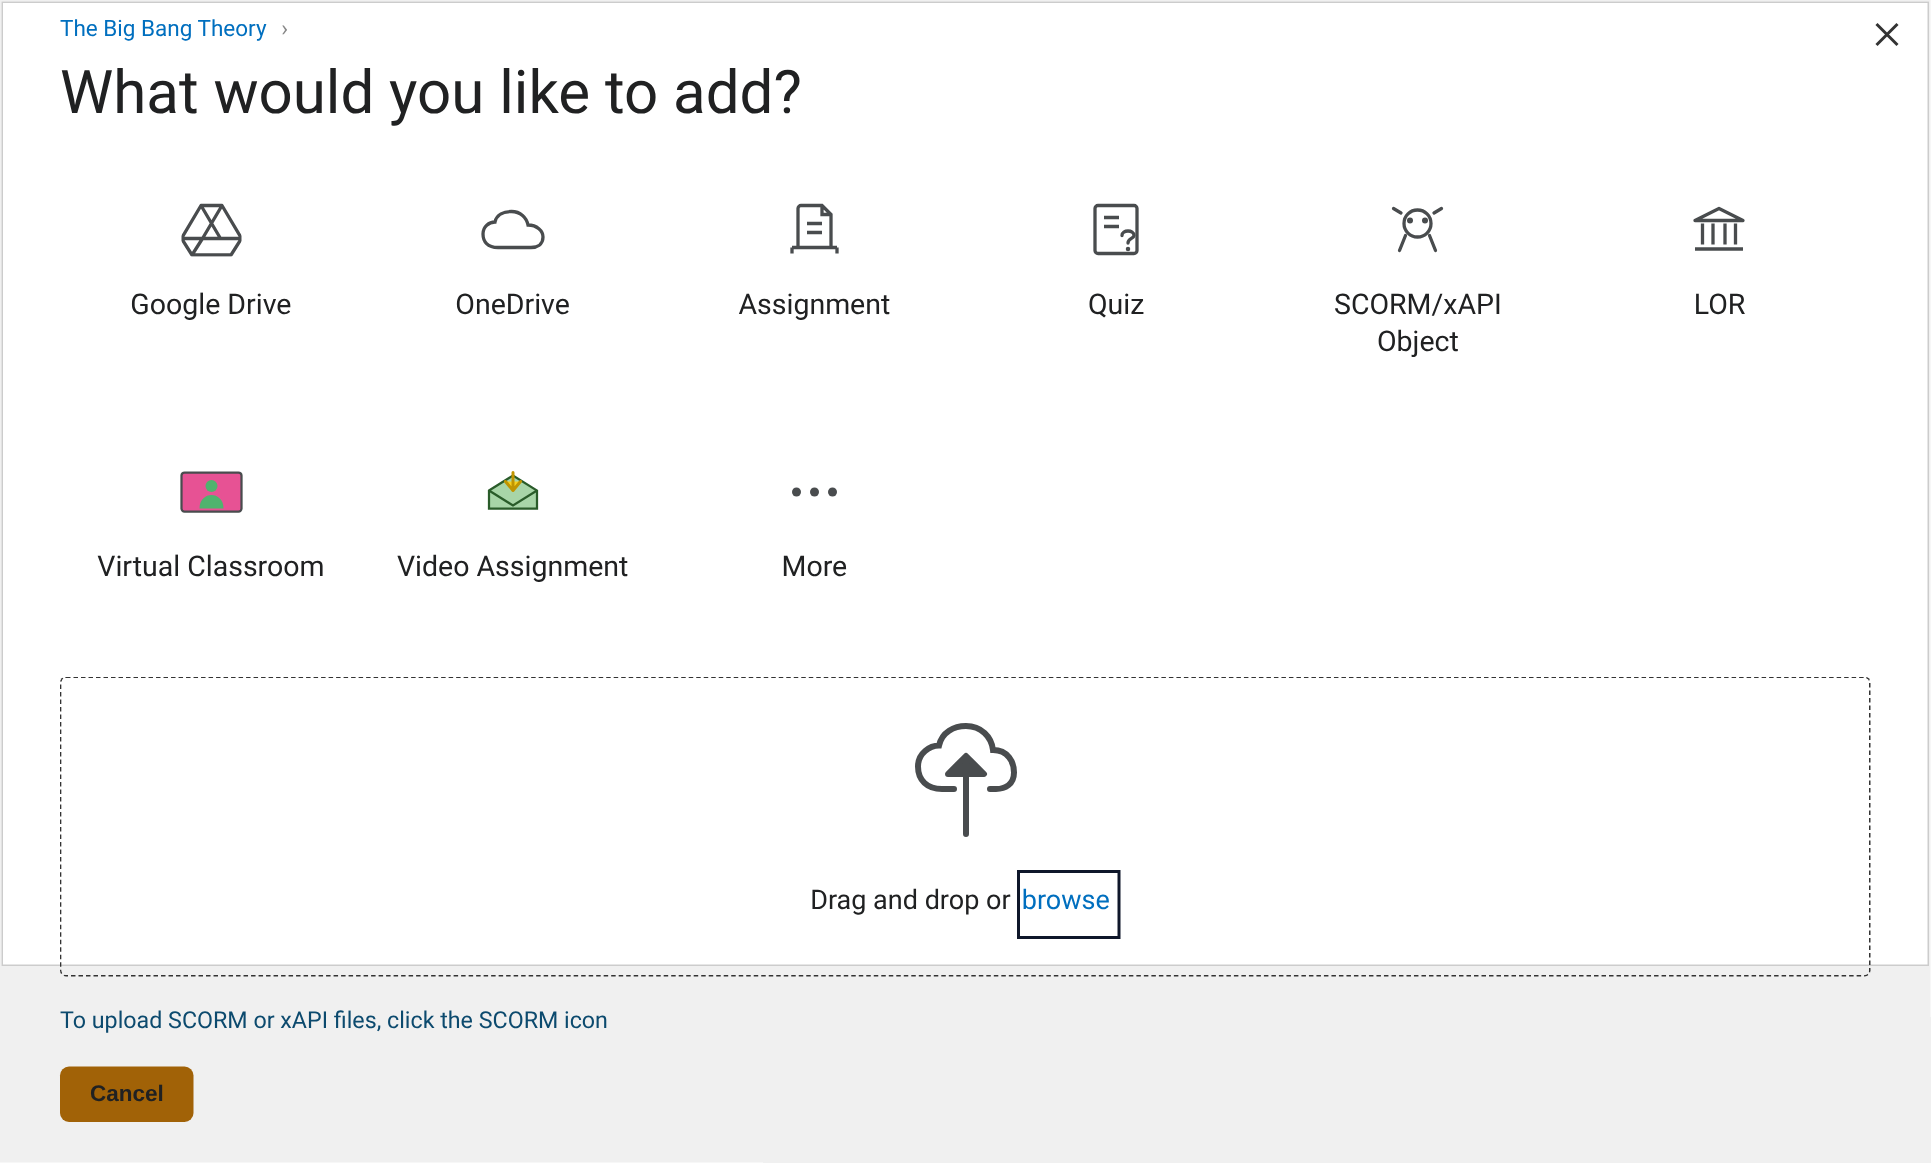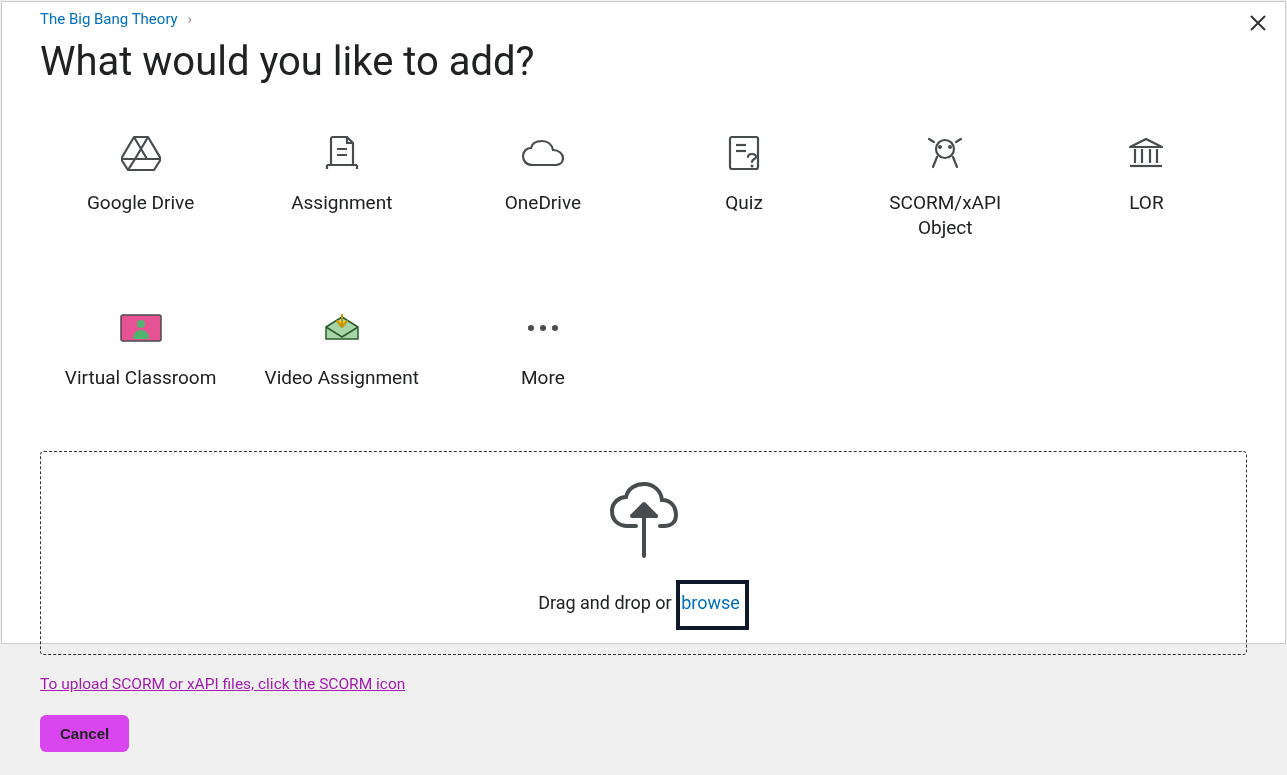--- a/index.html
+++ b/index.html
@@ -88,35 +88,34 @@
   }
   .dropzone-icon {
     margin-bottom: 16px;
   }
   .dropzone-text {
     font-size: 18px;
     color: #202122;
   }
   .browse-link {
     color: #006fbf;
-    border: 4px solid #0f172a;
+    border: 2px solid #0f172a;
     padding: 8px 5px 13px 1px;
     display: inline-block;
   }
   .hint-text {
     font-size: 15.5px;
-    color: #a21caf;
+    color: #0c4a6e;
     padding: 4px 38px 0 38px;
-    text-decoration: underline;
   }
   .footer {
     padding: 22px 38px;
   }
   .cancel-btn {
-    background: #d946ef;
+    background: #a16207;
     border: none;
     border-radius: 6px;
     padding: 10px 20px;
     font-size: 15px;
     font-weight: 600;
     color: #202122;
     cursor: pointer;
   }
 </style>
 </head>
@@ -145,34 +144,34 @@
       <div class="option-icon">
         <svg width="40" height="36" viewBox="0 0 40 36">
             <path d="M13 2 L27 2 L40 24 L33 35 L7 35 L0 24 Z M13 2 L26 24 L40 24 M27 2 L14 24 L7 35 M0 24 L26 24" fill="none" stroke="#494c4e" stroke-width="2.2" stroke-linejoin="round"></path>
           </svg>
       </div>
       <div class="option-label">Google Drive</div>
     </div>
 
     <div class="option">
       <div class="option-icon">
+        <svg width="44" height="28" viewBox="0 0 44 28">
+            <path d="M12 26 C5 26 2 22 2 17 C2 12 6 9 10 9 C11 4 16 2 21 2 C27 2 31 6 32 11 C38 11 42 15 42 19 C42 24 38 26 34 26 Z" fill="none" stroke="#494c4e" stroke-width="2.2"></path>
+          </svg>
+      </div>
+      <div class="option-label">OneDrive</div>
+    </div>
+
+    <div class="option">
+      <div class="option-icon">
         <svg width="34" height="36" viewBox="0 0 34 36">
             <path d="M6 30 L6 4 C6 3 7 2 8 2 L22 2 L28 8 L28 30 M22 2 L22 8 L28 8 M2 30 L32 30 M2 30 L2 34 M32 30 L32 34 M12 14 L22 14 M12 20 L22 20" fill="none" stroke="#494c4e" stroke-width="2.2"></path>
           </svg>
       </div>
       <div class="option-label">Assignment</div>
-    </div>
-
-    <div class="option">
-      <div class="option-icon">
-        <svg width="44" height="28" viewBox="0 0 44 28">
-            <path d="M12 26 C5 26 2 22 2 17 C2 12 6 9 10 9 C11 4 16 2 21 2 C27 2 31 6 32 11 C38 11 42 15 42 19 C42 24 38 26 34 26 Z" fill="none" stroke="#494c4e" stroke-width="2.2"></path>
-          </svg>
-      </div>
-      <div class="option-label">OneDrive</div>
     </div>
 
 
     <div class="option">
       <div class="option-icon">
         <svg width="32" height="36" viewBox="0 0 32 36">
             <rect x="2" y="2" width="28" height="32" rx="2" fill="none" stroke="#494c4e" stroke-width="2.2"></rect>
             <line x1="8" y1="10" x2="18" y2="10" stroke="#494c4e" stroke-width="2.2"></line>
             <line x1="8" y1="16" x2="18" y2="16" stroke="#494c4e" stroke-width="2.2"></line>
             <path d="M20 22 C20 20 22 19 24 19 C26 19 28 20 28 22 C28 24 24 24 24 27" fill="none" stroke="#494c4e" stroke-width="2.2" stroke-linecap="round"></path>

